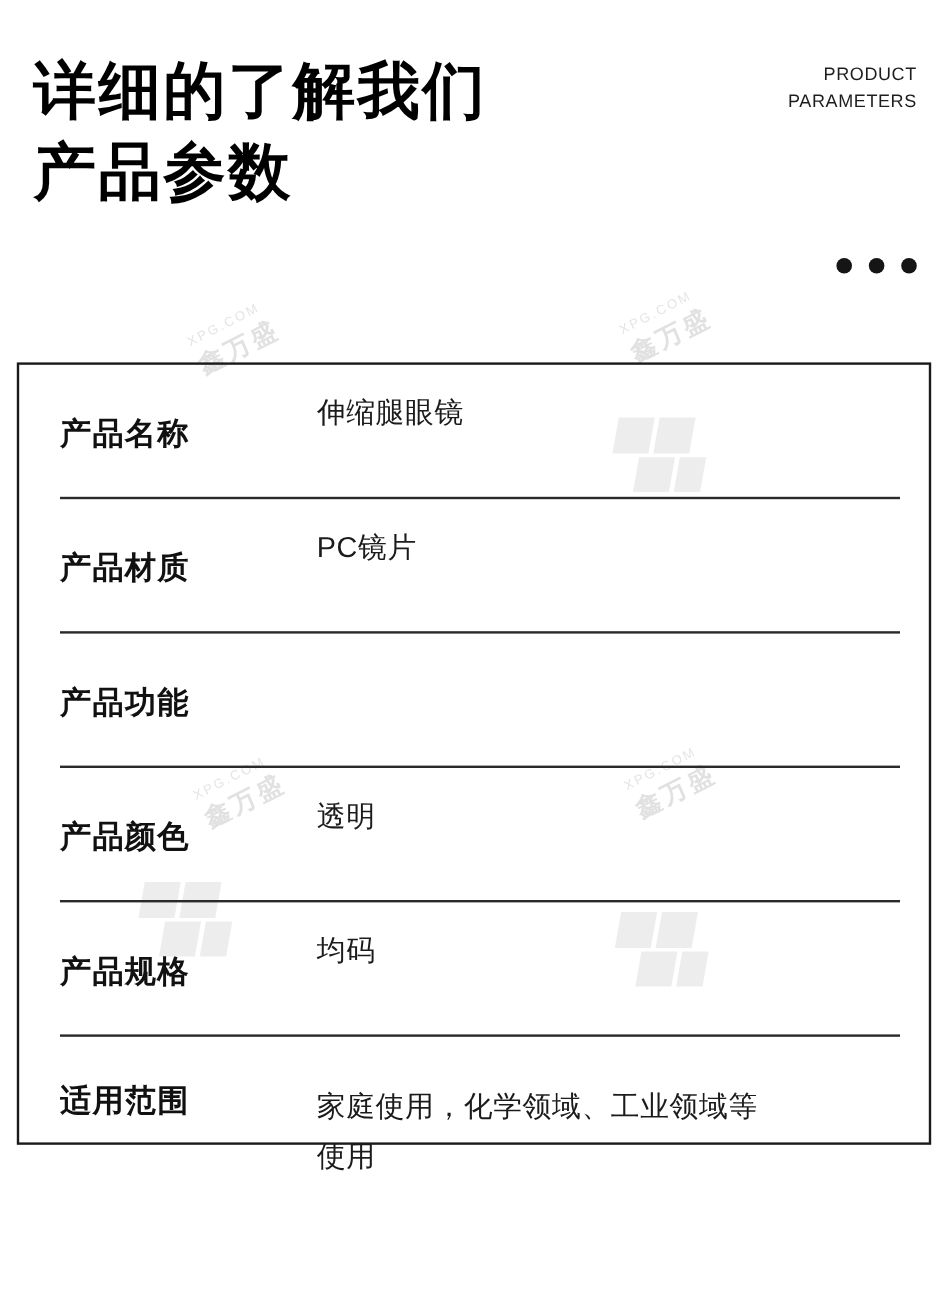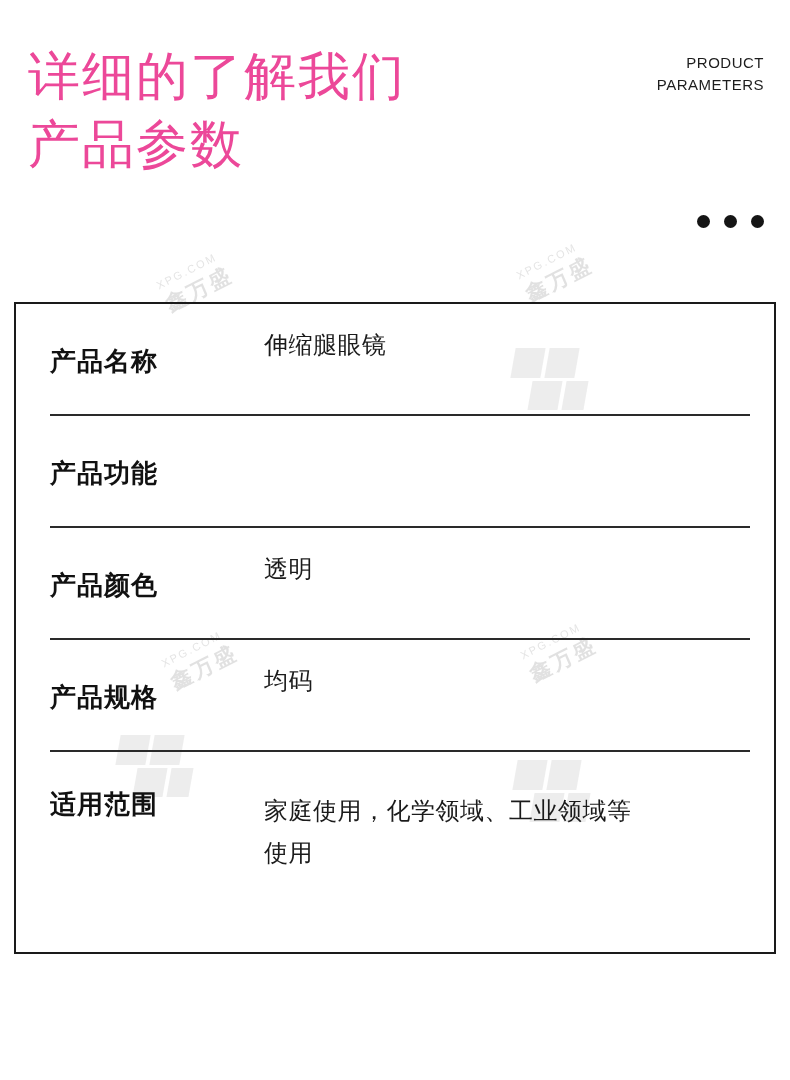--- a/index.html
+++ b/index.html
@@ -26,22 +26,22 @@
     width: 790px;
     height: 160px;
   }
   .title-block {
     position: absolute;
     left: 28px;
     top: 0;
   }
   .title-line {
     font-size: 52px;
-    font-weight: 400;
-    color: #ec4899;
+    font-weight: 700;
+    color: #000000;
     letter-spacing: 2px;
     line-height: 68px;
     white-space: nowrap;
   }
   .en-block {
     position: absolute;
     right: 26px;
     top: 10px;
     text-align: right;
     color: #1d1d1d;
@@ -109,21 +109,21 @@
   }
   .spec-value {
     flex: 1;
     font-size: 24px;
     color: #1b1b1b;
     letter-spacing: 0.5px;
     padding-top: 20px;
     line-height: 42px;
     white-space: pre-line;
   }
-  .spec-row.tall { min-height: 158px; font-family: Liberation Serif, serif; }
+  .spec-row.tall { min-height: 158px; }
   .spec-row.tall .spec-label { padding-top: 36px; }
   .spec-row.tall .spec-value { padding-top: 38px; }
 
   
   .wm {
     position: absolute;
     pointer-events: none;
     user-select: none;
     opacity: 0.55;
     transform: rotate(-27deg);
@@ -223,20 +223,25 @@
 
   <div class="table-frame">
     <div class="spec-table">
 
       <div class="spec-row">
         <div class="spec-label">产品名称</div>
         <div class="spec-value">伸缩腿眼镜</div>
         <div class="sep"></div>
       </div>
 
+      <div class="spec-row">
+        <div class="spec-label">产品材质</div>
+        <div class="spec-value">PC镜片</div>
+        <div class="sep"></div>
+      </div>
 
       <div class="spec-row">
         <div class="spec-label">产品功能</div>
         <div class="sep"></div>
       </div>
 
       <div class="spec-row">
         <div class="spec-label">产品颜色</div>
         <div class="spec-value">透明</div>
         <div class="sep"></div>

